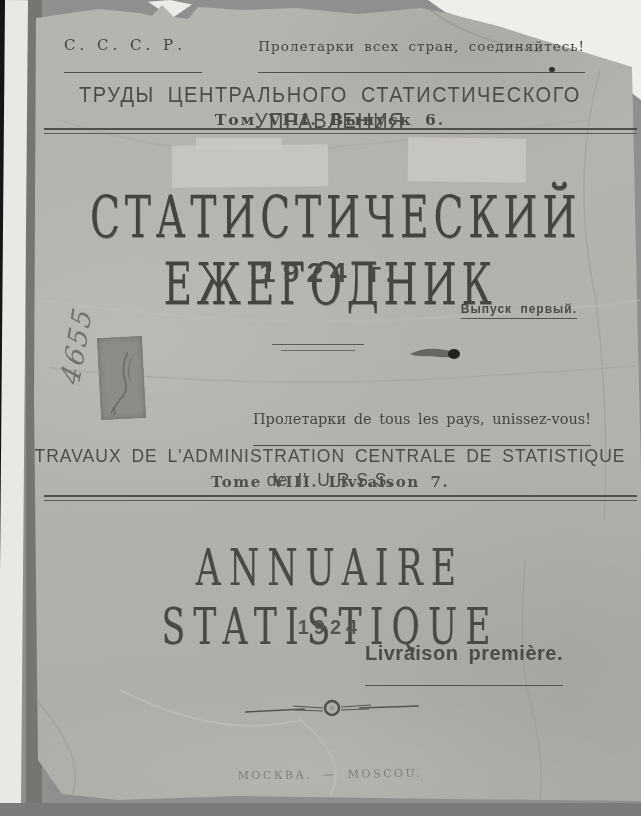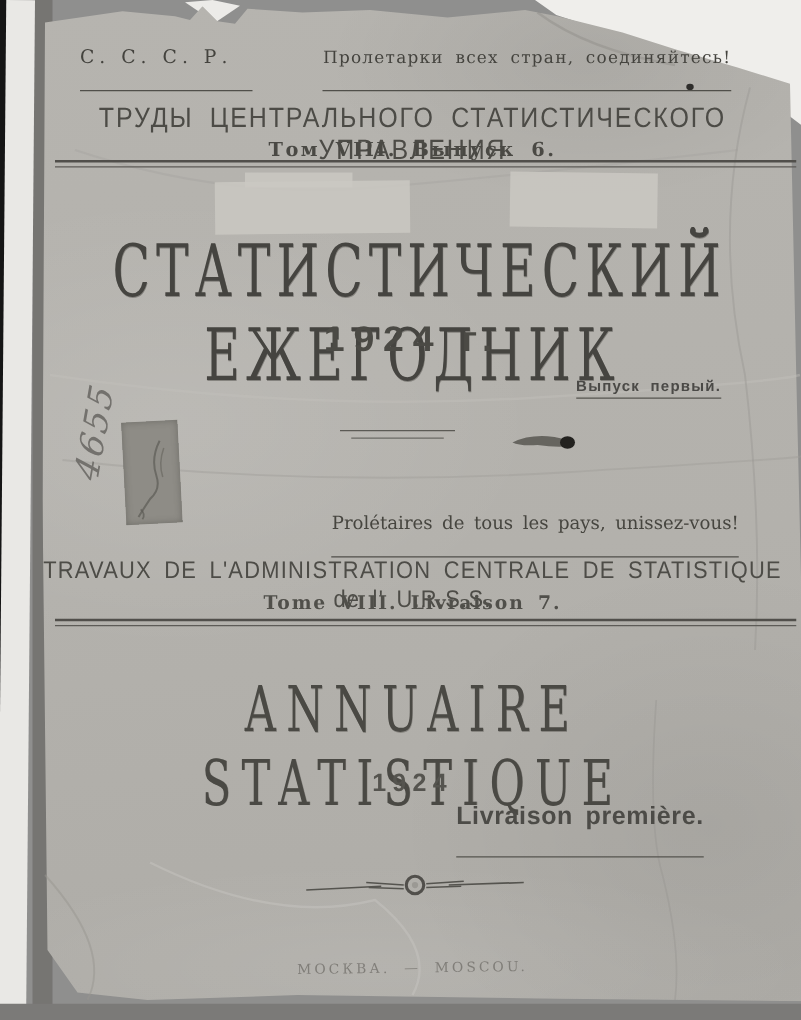--- a/index.html
+++ b/index.html
@@ -130,21 +130,21 @@
     <path d="M12 70 Q16 74 13 78" stroke="#5d5b55" stroke-width="1.4" fill="none" opacity="0.7"></path>
   </svg>
 </div>
 <div class="abs mid-dash-1"></div>
 <div class="abs mid-dash-2"></div>
 <svg class="abs" style="left:408px;top:340px;" width="54" height="24" viewBox="0 0 54 24">
   <path d="M2 14 Q14 8 30 9 Q42 10 47 13 Q50 15 47 17 Q36 18 22 16 Q8 17 2 14 Z" fill="#4c4b46" opacity="0.75"></path>
   <ellipse cx="46" cy="14" rx="6" ry="5" fill="#23221f"></ellipse>
 </svg>
 
-<div class="abs slogan-fr serif u">Prolétaires de tous les pays, unissez-vous!</div>
+<div class="abs slogan-fr serif u">Пролетарки de tous les pays, unissez-vous!</div>
 <div class="abs center series-fr sans">TRAVAUX DE L'ADMINISTRATION CENTRALE DE STATISTIQUE de l' U.R.S.S.</div>
 <div class="abs center volume-fr serif">Tome VIII. Livraison 7.</div>
 <div class="abs rule rule2"></div>
 
 <div class="abs center title-fr serif">ANNUAIRE STATISTIQUE</div>
 <div class="abs center year-fr sans">1924</div>
 <div class="abs issue-fr sans">Livraison première.</div>
 
 <svg class="abs ornament" width="178" height="26" viewBox="0 0 178 26">
   <line x1="2" y1="16" x2="62" y2="13" stroke="#55544f" stroke-width="1.4"></line>

